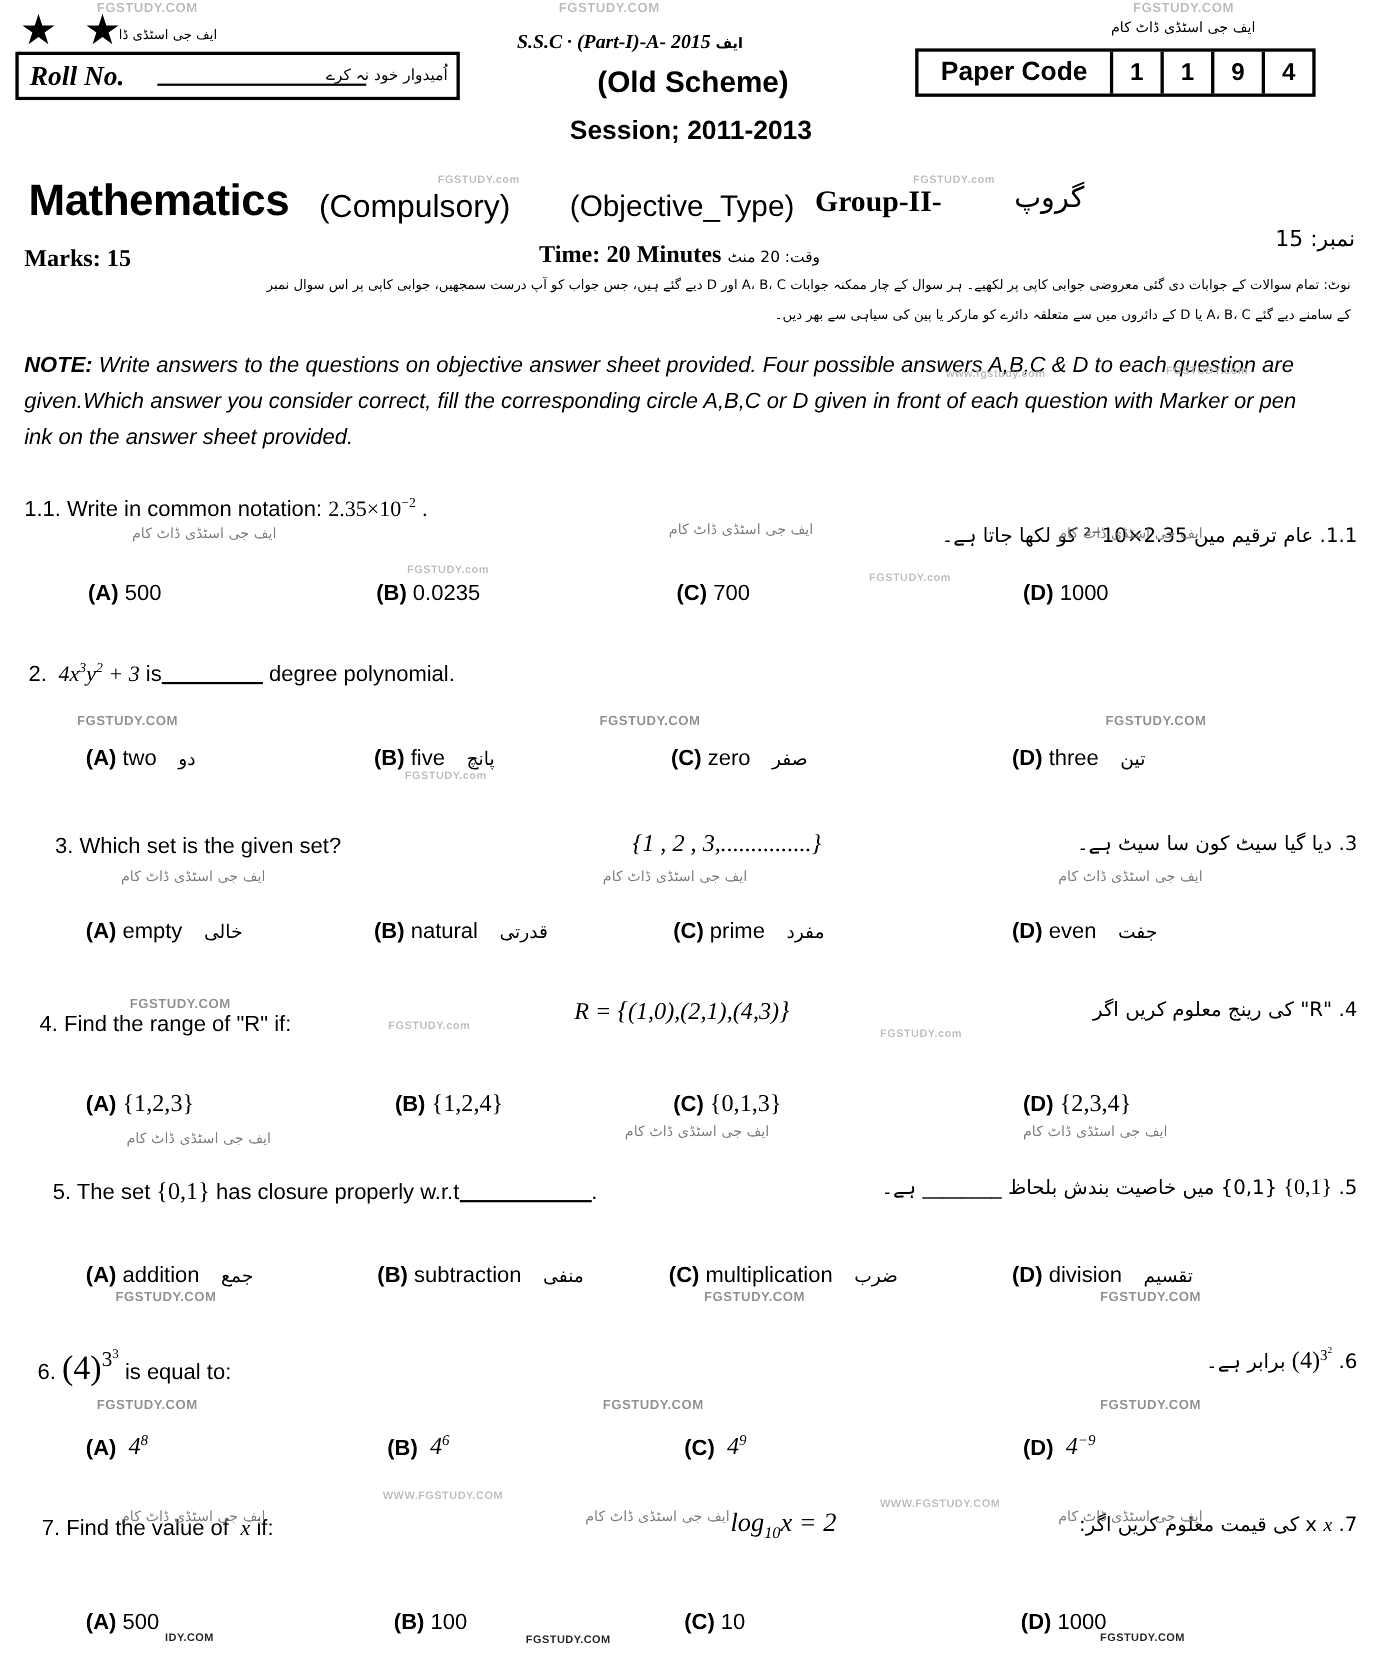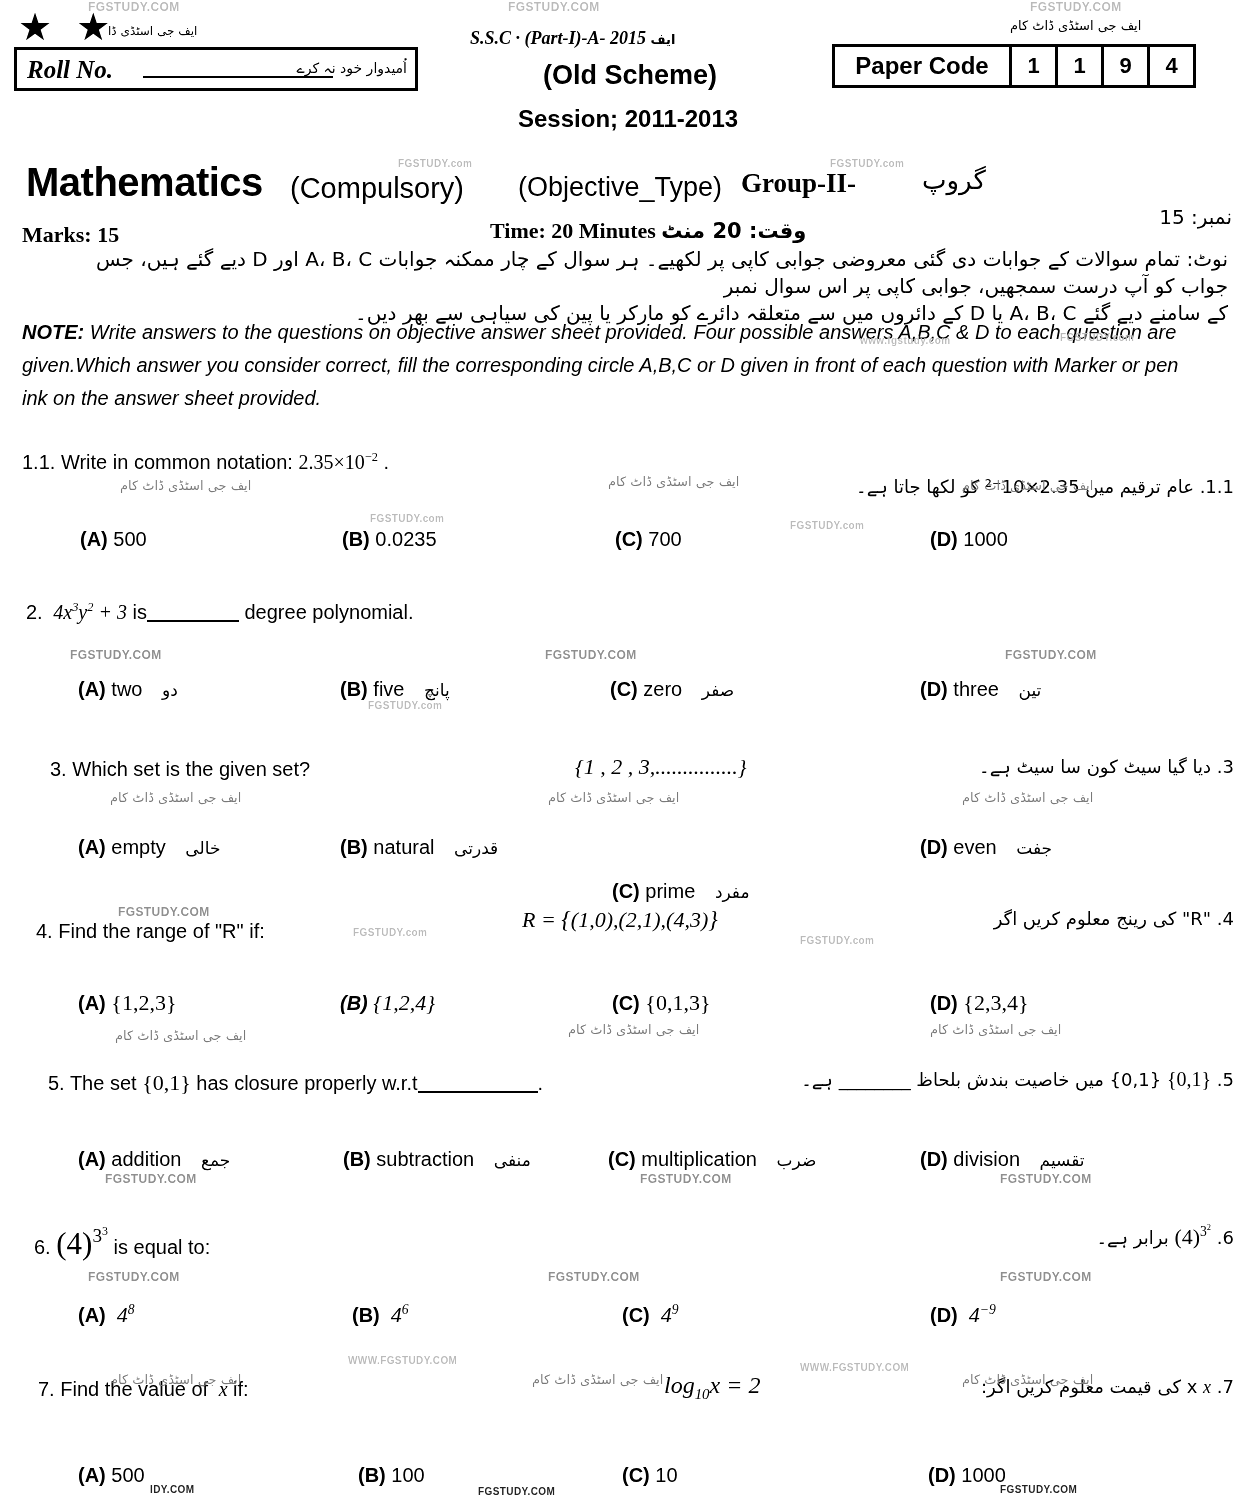--- a/index.html
+++ b/index.html
@@ -173,37 +173,37 @@
     font-weight: bold;
     font-size: 22px;
   }
   .time {
     position: absolute;
     left: 490px; top: 218px;
     font-family: "Liberation Serif", serif;
     font-weight: bold;
     font-size: 22px;
   }
-  .time .u { font-family: "DejaVu Sans", sans-serif; font-weight: bold; font-size: 21px; }
+  .time .u { font-family: "DejaVu Sans", sans-serif; font-weight: normal; font-size: 14px; }
   .numbr {
     position: absolute;
     right: 18px; top: 205px;
     font-size: 20px;
     direction: rtl;
     font-family: "DejaVu Sans", sans-serif;
   }
 
   
   .note-urdu {
     position: absolute;
     right: 22px; top: 246px;
     width: 1180px;
     direction: rtl;
     text-align: right;
-    font-size: 20px;
+    font-size: 12px;
     line-height: 27px;
     font-family: "DejaVu Sans", sans-serif;
   }
   .note-en {
     position: absolute;
     left: 22px; top: 316px;
     width: 1180px;
     font-size: 20px;
     line-height: 33px;
     font-style: italic;
@@ -411,21 +411,21 @@
       <div class="opt" style="left:78px;">
         <span class="tag">(A)</span>
         <span class="txt">empty</span>
         <span class="ur">خالی</span>
       </div>
       <div class="opt" style="left:340px;">
         <span class="tag">(B)</span>
         <span class="txt">natural</span>
         <span class="ur">قدرتی</span>
       </div>
-      <div class="opt" style="left:612px;margin-top:44px;">
+      <div class="opt" style="left:612px;">
         <span class="tag">(C)</span>
         <span class="txt">prime</span>
         <span class="ur">مفرد</span>
       </div>
       <div class="opt" style="left:920px;">
         <span class="tag">(D)</span>
         <span class="txt">even</span>
         <span class="ur">جفت</span>
       </div>
     </div>
@@ -441,21 +441,21 @@
     </div>
     <div class="q-ur" style="top:-4px;">
       <span>4.</span>
       <span>"R" کی رینج معلوم کریں اگر</span>
     </div>
     <div class="opts" style="top:78px;">
       <div class="opt" style="left:78px;">
         <span class="tag">(A)</span>
         <span class="txt mathup" style="font-size:22px;">{1,2,3}</span>
       </div>
-      <div class="opt" style="left:340px;font-style:italic;">
+      <div class="opt" style="left:359px;">
         <span class="tag">(B)</span>
         <span class="txt mathup" style="font-size:22px;">{1,2,4}</span>
       </div>
       <div class="opt" style="left:612px;">
         <span class="tag">(C)</span>
         <span class="txt mathup" style="font-size:22px;">{0,1,3}</span>
       </div>
       <div class="opt" style="left:930px;">
         <span class="tag">(D)</span>
         <span class="txt mathup" style="font-size:22px;">{2,3,4}</span>

